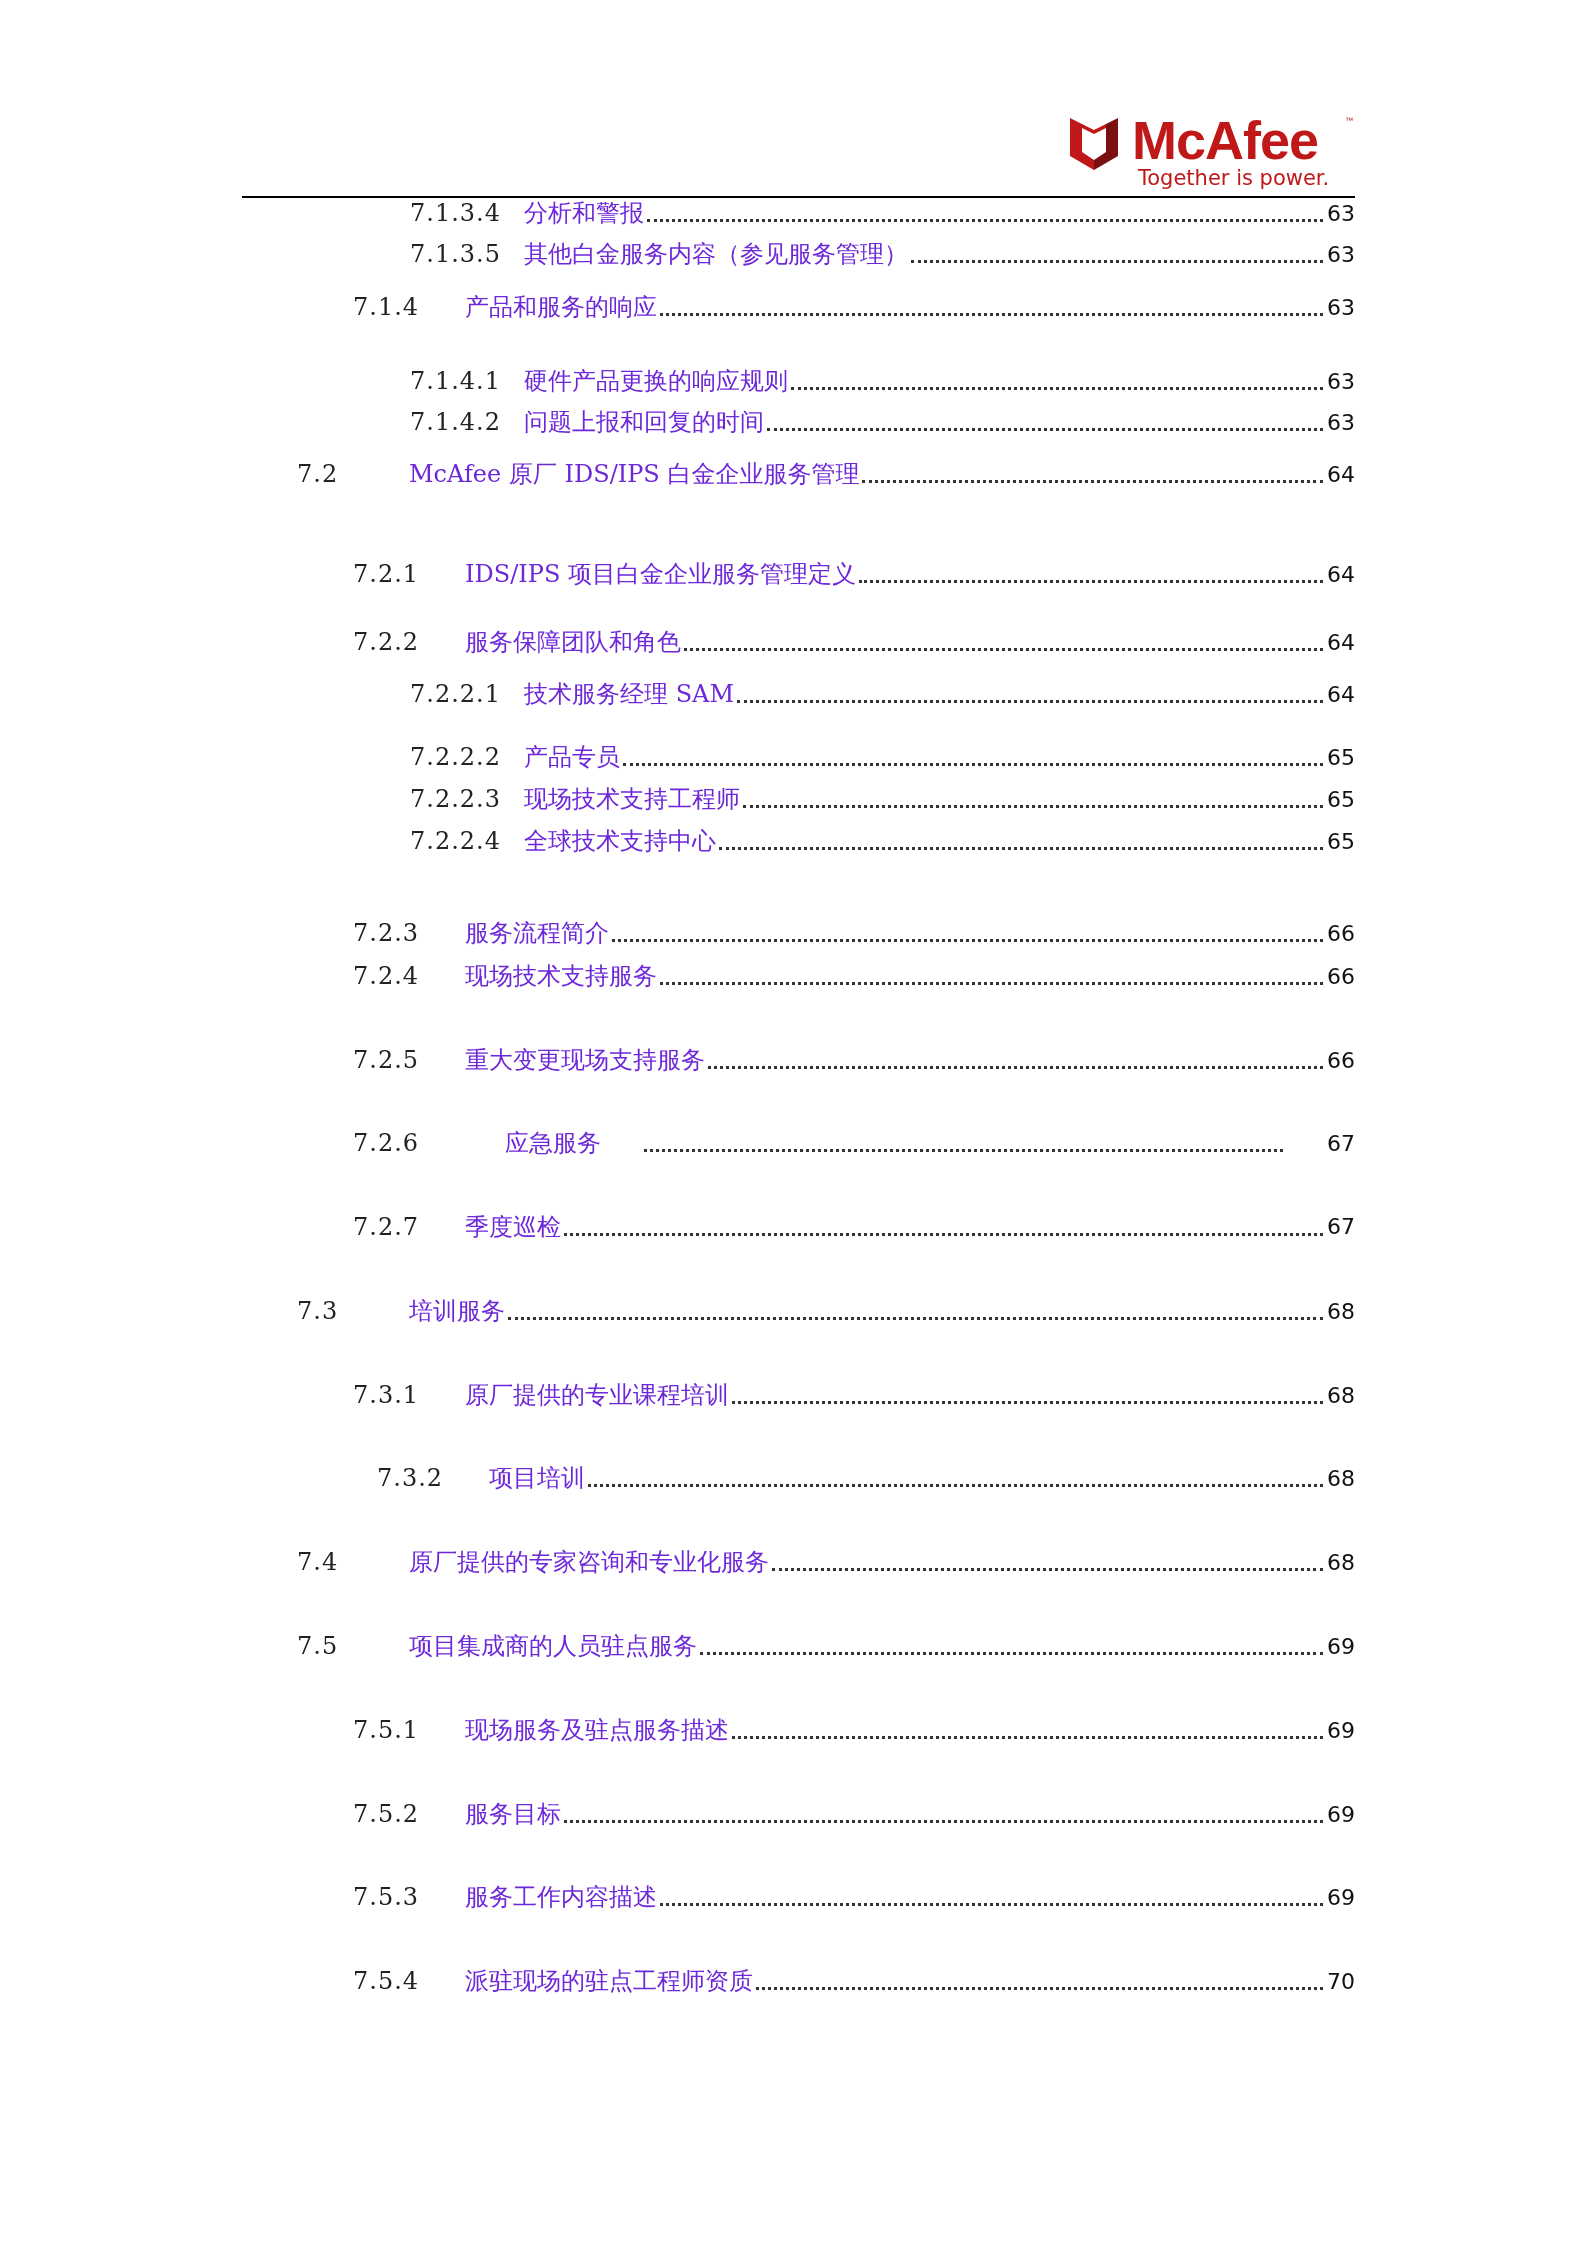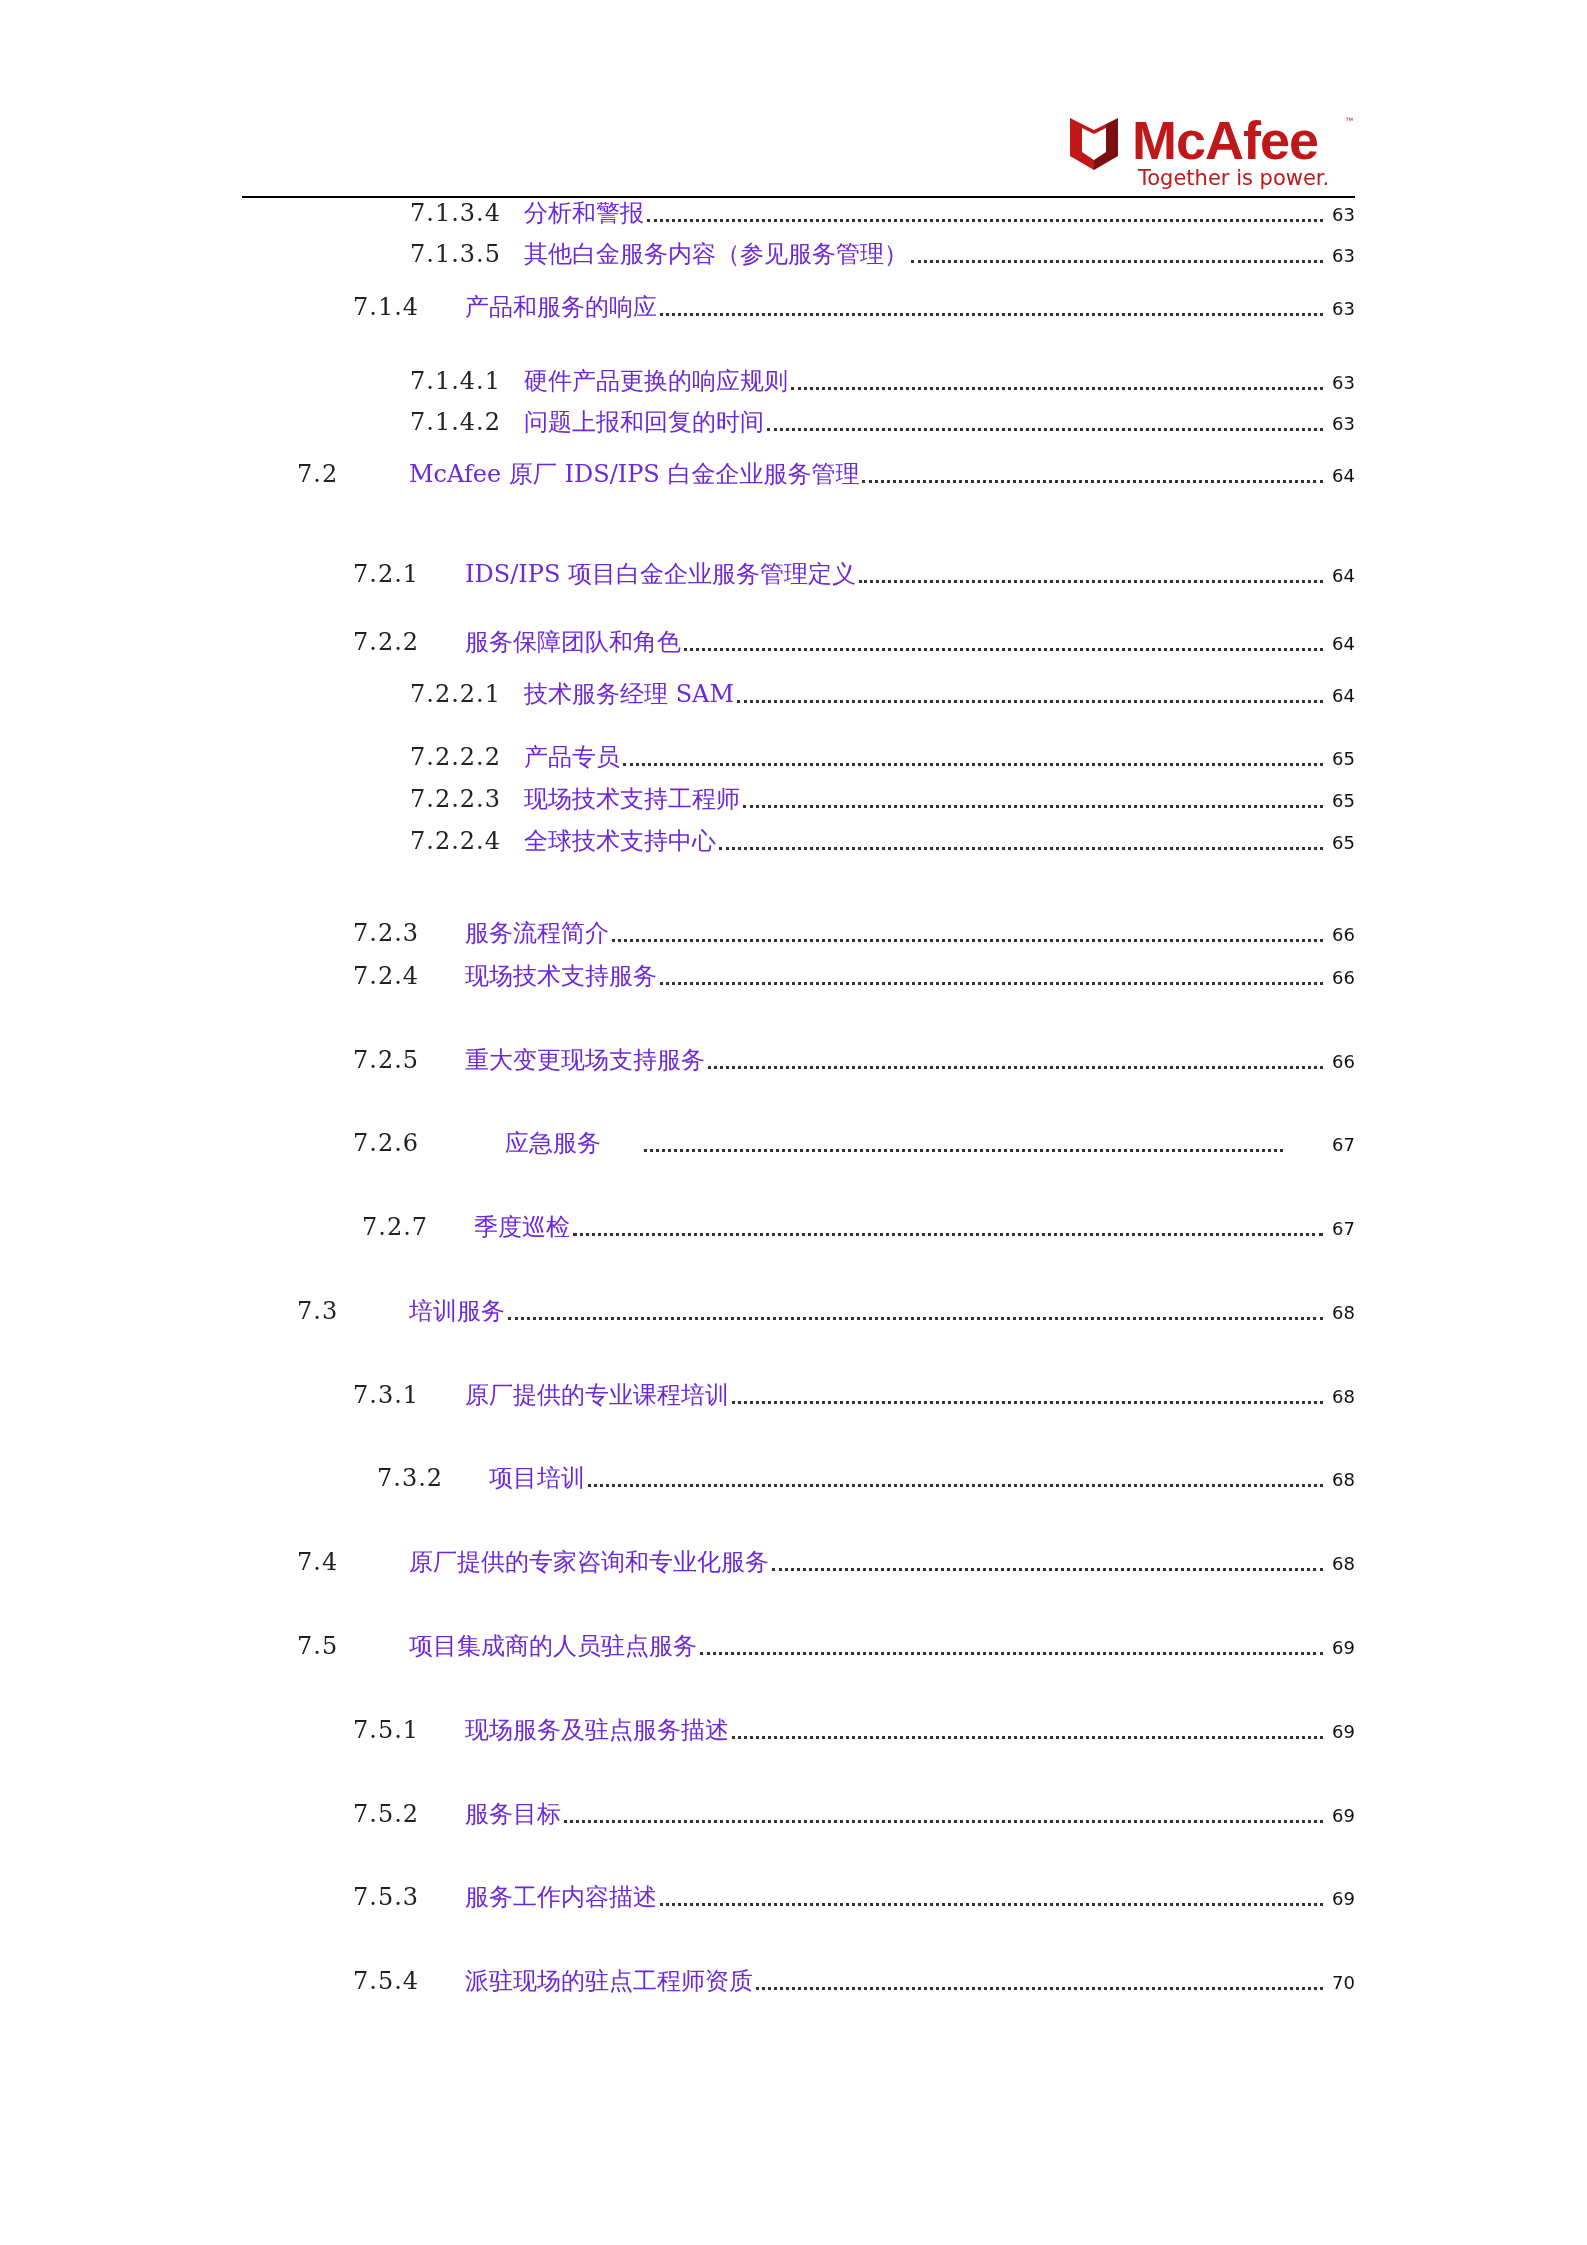--- a/index.html
+++ b/index.html
@@ -10,21 +10,21 @@
   .logo-word { position: absolute; left: 62px; top: 0; font-family: "Liberation Sans", "DejaVu Sans", sans-serif; font-weight: bold; font-size: 54px; line-height: 60px; color: #c01818; letter-spacing: -1px; }
   .logo-tm { position: absolute; left: 275px; top: 6px; font-family: "Liberation Sans", sans-serif; font-size: 8px; color: #c01818; }
   .logo-tag { position: absolute; left: 68px; top: 56px; font-family: "DejaVu Sans", "Liberation Sans", sans-serif; font-size: 21px; color: #c01818; white-space: nowrap; }
   .header-rule { position: absolute; left: 242px; top: 196px; width: 1113px; height: 2px; background: #000; }
 
   .toc { position: absolute; left: 0; top: 0; width: 1587px; }
   .toc-row { position: absolute; display: flex; align-items: baseline; right: 232px; height: 34px; font-size: 24px; line-height: 34px; }
   .toc-num { white-space: nowrap; color: #222; letter-spacing: 1px; }
   .toc-title { white-space: nowrap; color: #6d28d9; }
   .toc-leader { flex: 1; border-bottom: 3px dotted #333; margin: 0 2px 8px 3px; height: 0; align-self: flex-end; }
-  .toc-page { font-family: "DejaVu Sans", "Liberation Sans", sans-serif; font-size: 18px; color: #111; min-width: 30px; text-align: right; }
+  .toc-page { font-family: "DejaVu Sans", "Liberation Sans", sans-serif; font-size: 22px; color: #111; min-width: 30px; text-align: right; }
   .lvl2 .toc-num { width: 112px; }
   .lvl3 .toc-num { width: 112px; }
   .lvl4 .toc-num { width: 114px; }
   .lvl4 .toc-title { padding-left: 0; }
 </style>
 </head>
 <body>
 
 <div class="header">
   <div class="logo">
@@ -130,21 +130,21 @@
       <span class="toc-title">重大变更现场支持服务</span>
       <span class="toc-leader"></span>
       <span class="toc-page">66</span>
     </div>
     <div class="toc-row lvl3" style="left: 353px; top: 1126px; gap: 40px;">
       <span class="toc-num">7.2.6</span>
       <span class="toc-title">应急服务</span>
       <span class="toc-leader"></span>
       <span class="toc-page">67</span>
     </div>
-    <div class="toc-row lvl3" style="left: 362px; top: 1210px;">
+    <div class="toc-row lvl3" style="left: 353px; top: 1210px; align-items: flex-end;">
       <span class="toc-num">7.2.7</span>
       <span class="toc-title">季度巡检</span>
       <span class="toc-leader"></span>
       <span class="toc-page">67</span>
     </div>
     <div class="toc-row lvl2" style="left: 297px; top: 1294px;">
       <span class="toc-num">7.3</span>
       <span class="toc-title">培训服务</span>
       <span class="toc-leader"></span>
       <span class="toc-page">68</span>

